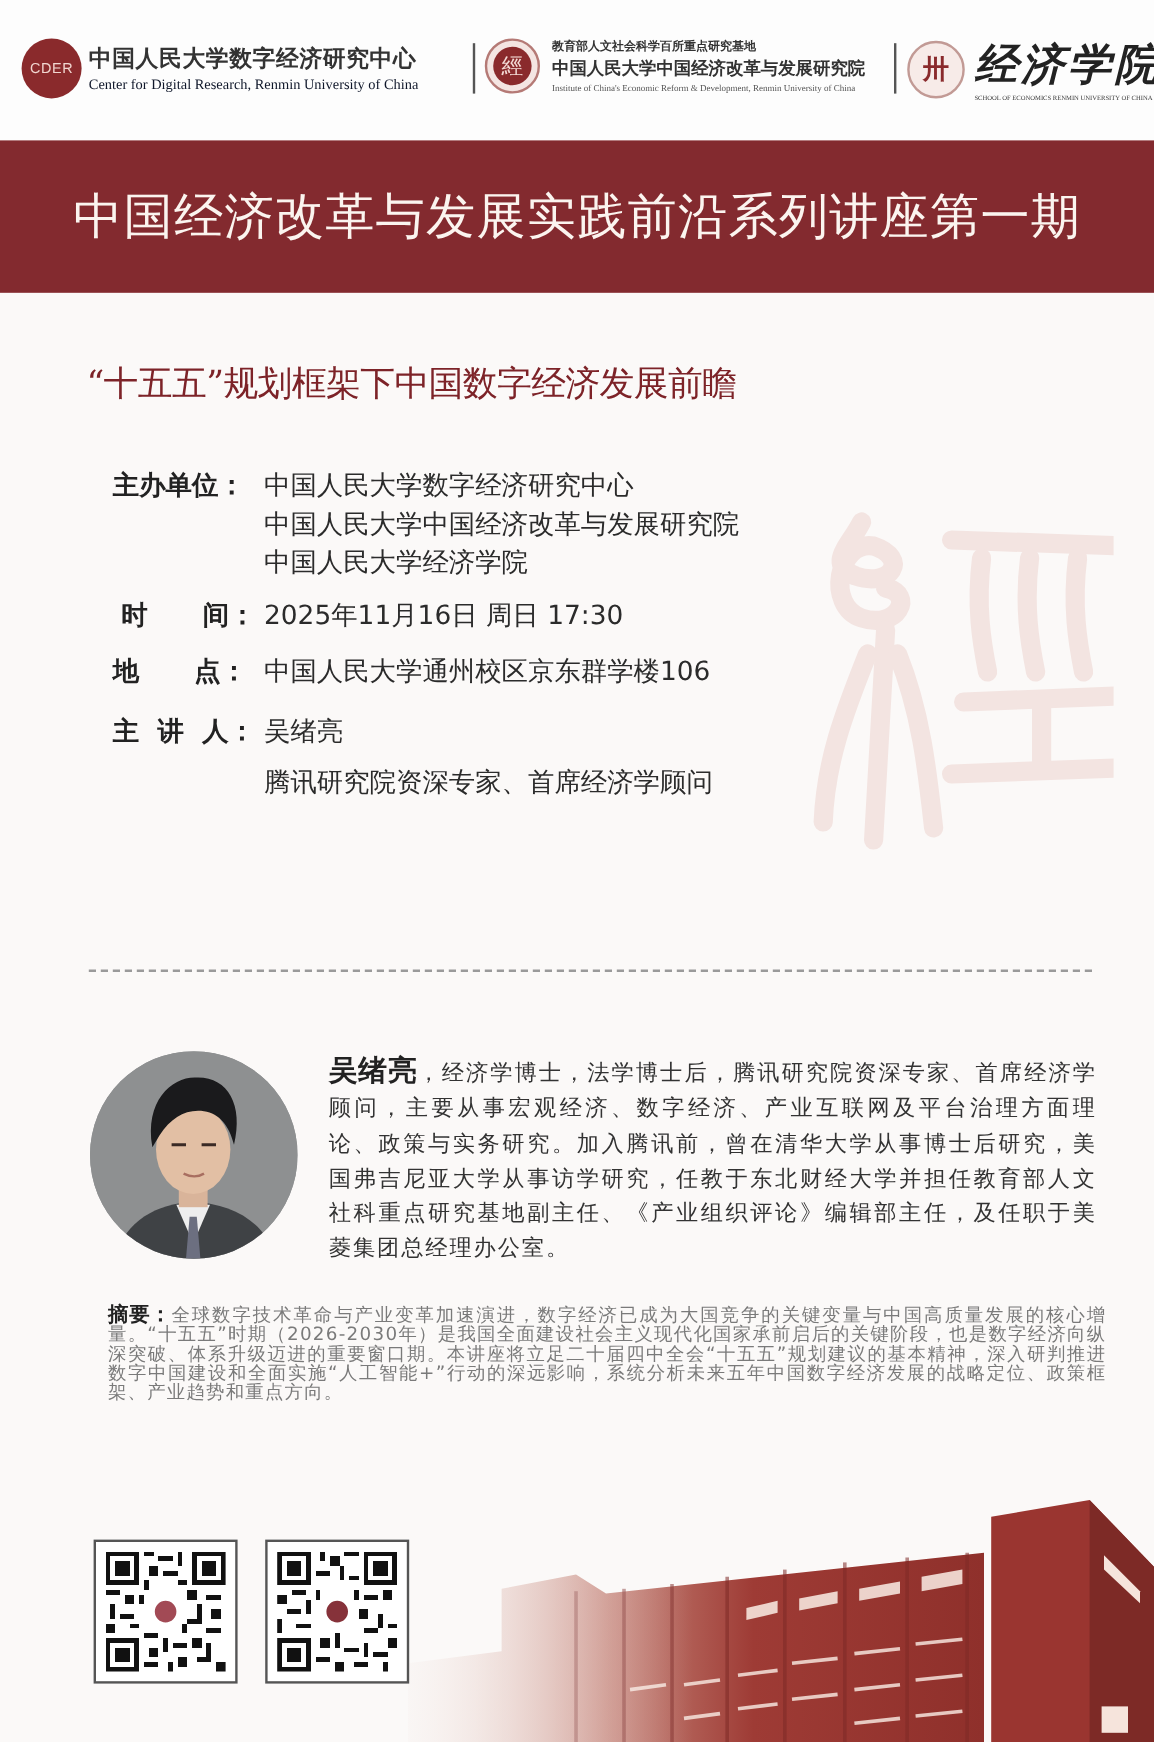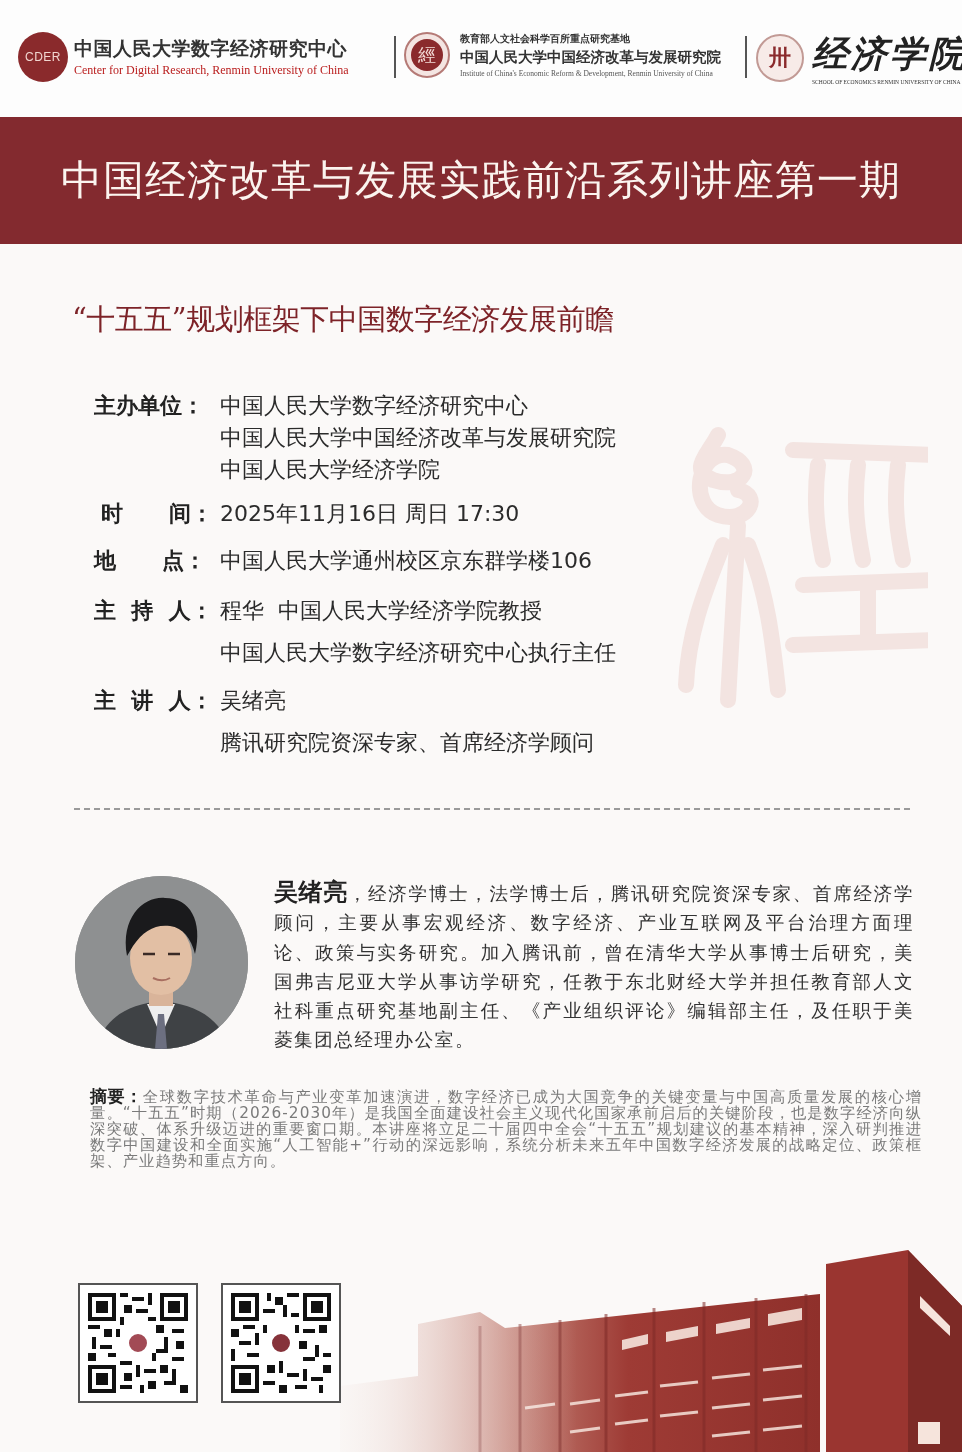--- a/index.html
+++ b/index.html
@@ -7,21 +7,21 @@
   body { font-family: "DejaVu Sans", "Liberation Sans", sans-serif; color: #2b2b2b; position: relative; }
 
   
   .logos { position: absolute; left: 0; top: 0; width: 962px; height: 117px; background: #fdfdfd; }
   .logo-block { position: absolute; top: 32px; display: flex; align-items: center; }
   .cder-seal { width: 50px; height: 50px; border-radius: 50%; background: #8a2a2c; color: #f1d6d0;
                display: flex; align-items: center; justify-content: center; font-size: 12px; letter-spacing: 0.5px;
                font-family: "Liberation Sans", sans-serif; }
   .logo-text { margin-left: 6px; }
   .logo-cn { font-family: "DejaVu Serif", "Liberation Serif", serif; font-size: 19px; font-weight: bold; color: #333; letter-spacing: 0.5px; white-space: nowrap; }
-  .logo-en { font-family: "Liberation Serif", serif; font-size: 12px; color: #b91c1c; white-space: nowrap; margin-top: 1px; }
+  .logo-en { font-family: "Liberation Serif", serif; font-size: 12px; color: #0f172a; white-space: nowrap; margin-top: 1px; }
   .vbar { position: absolute; top: 36px; width: 2px; height: 42px; background: #555; }
   .seal-ring { width: 46px; height: 46px; border-radius: 50%; border: 2px solid #b57a76; background: #f4e5e2;
                display: flex; align-items: center; justify-content: center; }
   .seal-core { width: 32px; height: 32px; border-radius: 50%; background: #8a2a2c; color: #f4dcd7;
                display: flex; align-items: center; justify-content: center; font-size: 18px; font-family: "DejaVu Serif", serif; }
   .logo2-small { font-size: 10px; font-weight: bold; color: #333; white-space: nowrap; }
   .logo2-cn { font-family: "DejaVu Serif", serif; font-size: 14.5px; font-weight: bold; color: #333; white-space: nowrap; margin-top: 2px; }
   .logo2-en { font-family: "Liberation Serif", serif; font-size: 7.5px; color: #555; white-space: nowrap; margin-top: 2px; }
   .seal3 { width: 48px; height: 48px; border-radius: 50%; border: 2px solid #c29a95; background: #f7ebe8;
            display: flex; align-items: center; justify-content: center; }
@@ -142,27 +142,20 @@
       <div class="val">中国人民大学经济学院</div>
     </div>
   </div>
   <div class="row" style="margin-bottom:15px;text-align:center;">
     <div class="lbl">时      间：</div>
     <div class="val">2025年11月16日 周日 17:30</div>
   </div>
   <div class="row" style="margin-bottom:18px;">
     <div class="lbl">地      点：</div>
     <div class="val">中国人民大学通州校区京东群学楼106</div>
-  </div>
-  <div class="row" style="margin-bottom:16px;">
-    <div class="lbl">主  持  人：</div>
-    <div>
-      <div class="val" style="white-space:pre;">程华  中国人民大学经济学院教授</div>
-      <div class="val" style="margin-top:10px;">中国人民大学数字经济研究中心执行主任</div>
-    </div>
   </div>
   <div class="row">
     <div class="lbl">主  讲  人：</div>
     <div>
       <div class="val">吴绪亮</div>
       <div class="val" style="margin-top:10px;">腾讯研究院资深专家、首席经济学顾问</div>
     </div>
   </div>
 </div>
 

